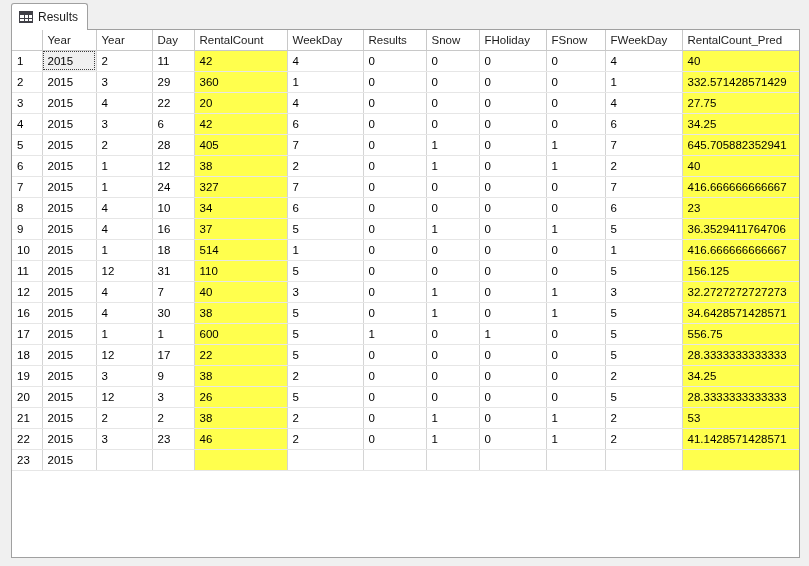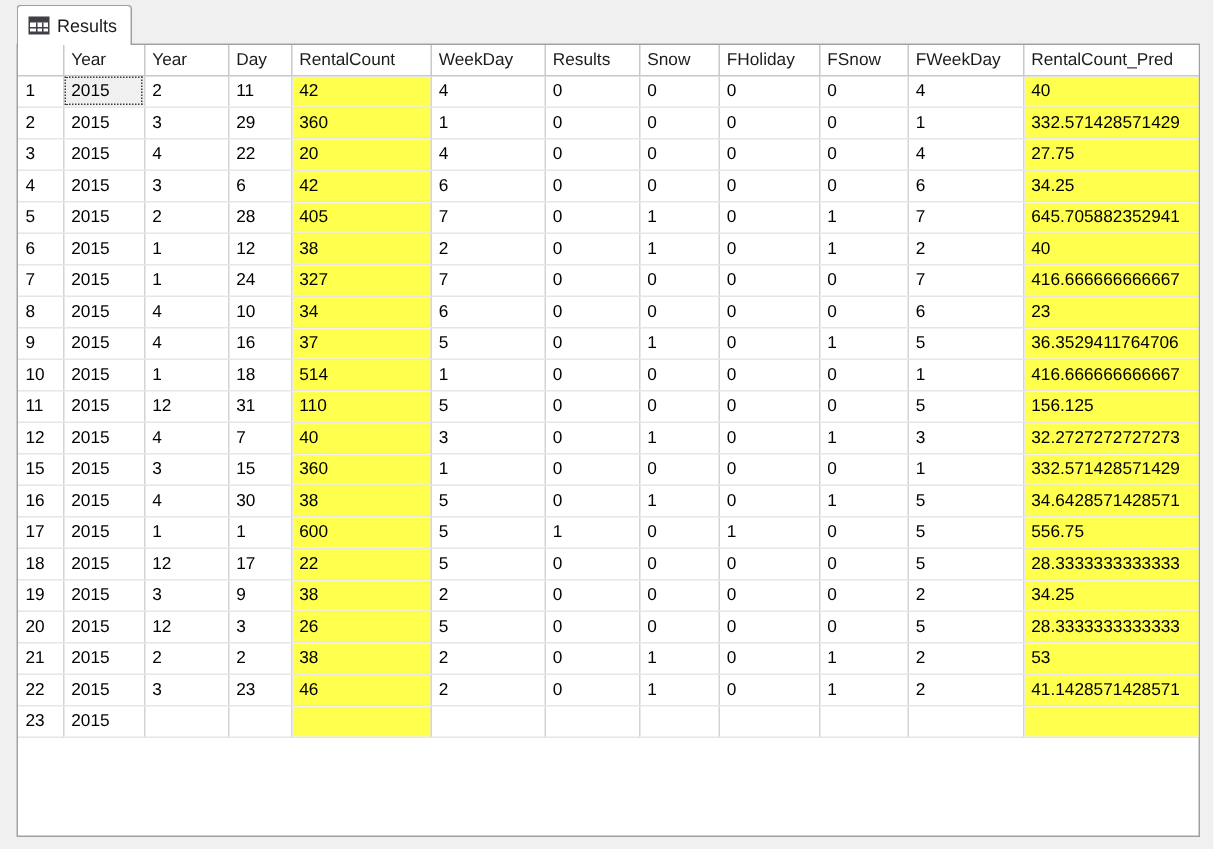--- a/index.html
+++ b/index.html
@@ -360,34 +360,20 @@
             <td class="hl" style="width: 93px;">40</td>
             <td style="width: 76px;">3</td>
             <td style="width: 63px;">0</td>
             <td style="width: 53px;">1</td>
             <td style="width: 67px;">0</td>
             <td style="width: 59px;">1</td>
             <td style="width: 77px;">3</td>
             <td class="hl" style="width: 116px;">32.2727272727273</td>
           </tr>
           <tr>
-            <td class="rownum" style="width: 30px;">15</td>
-            <td style="width: 54px;">2015</td>
-            <td style="width: 56px;">3</td>
-            <td style="width: 42px;">15</td>
-            <td class="hl" style="width: 93px;">360</td>
-            <td style="width: 76px;">1</td>
-            <td style="width: 63px;">0</td>
-            <td style="width: 53px;">0</td>
-            <td style="width: 67px;">0</td>
-            <td style="width: 59px;">0</td>
-            <td style="width: 77px;">1</td>
-            <td class="hl" style="width: 116px;">332.571428571429</td>
-          </tr>
-          <tr>
             <td class="rownum" style="width: 30px;">16</td>
             <td style="width: 54px;">2015</td>
             <td style="width: 56px;">4</td>
             <td style="width: 42px;">30</td>
             <td class="hl" style="width: 93px;">38</td>
             <td style="width: 76px;">5</td>
             <td style="width: 63px;">0</td>
             <td style="width: 53px;">1</td>
             <td style="width: 67px;">0</td>
             <td style="width: 59px;">1</td>

